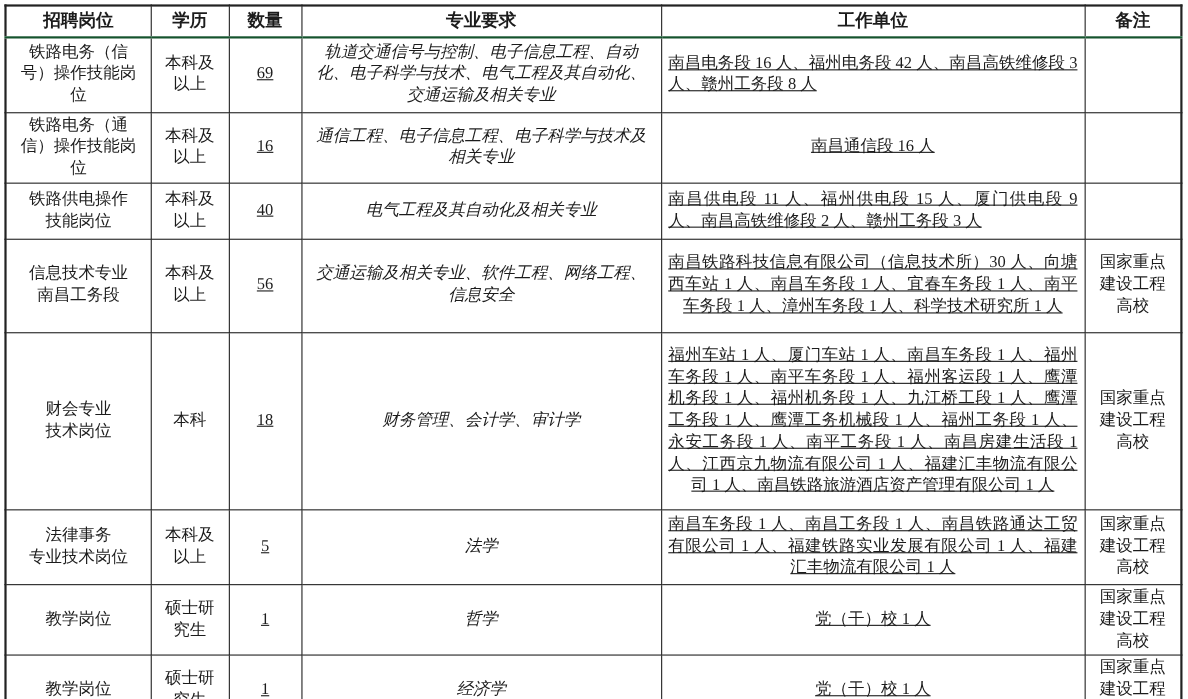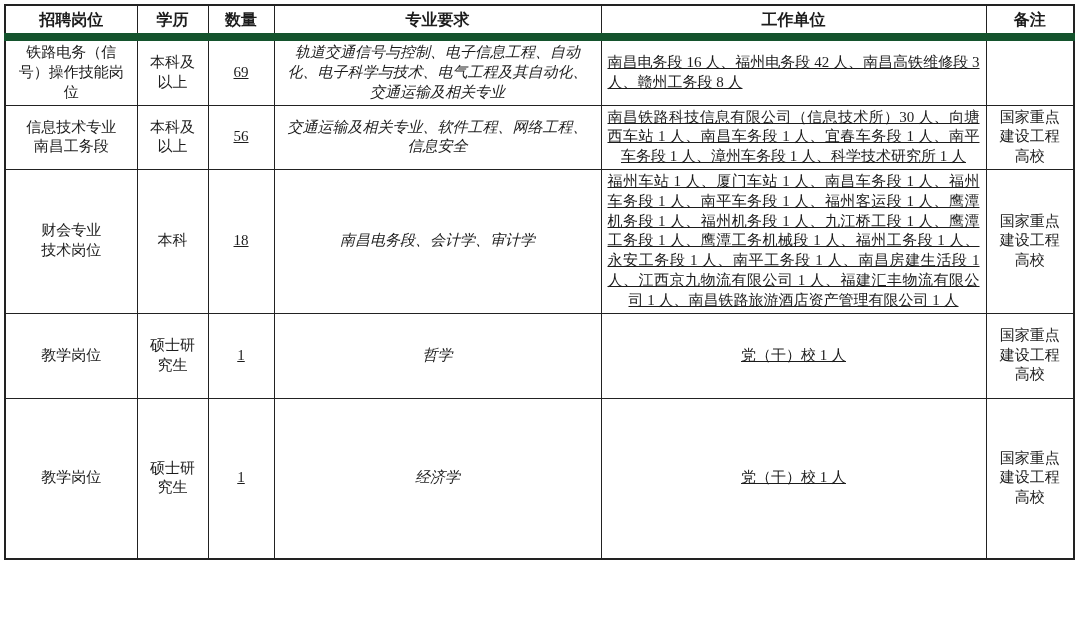--- a/index.html
+++ b/index.html
@@ -32,21 +32,21 @@
     text-align: center;
     vertical-align: middle;
     font-size: 15px;
     line-height: 1.32;
     padding: 2px 6px;
     overflow: hidden;
   }
   table.recruit thead th {
     font-size: 16px;
     font-weight: bold;
-    border-bottom: 8px solid #14532d;
+    border-bottom: 2px solid #14532d;
     padding: 3px 4px;
     margin-top: 34px;
   }
   thead tr { height: 27px; }
   tbody tr:nth-child(1) { height: 68px; }
   tbody tr:nth-child(2) { height: 52px; }
   tbody tr:nth-child(3) { height: 51px; }
   tbody tr:nth-child(4) { height: 85px; }
   tbody tr:nth-child(5) { height: 161px; }
   tbody tr:nth-child(6) { height: 68px; }
@@ -89,38 +89,69 @@
       <tr>
         <td class="c-pos">铁路电务（信号）操作技能岗位</td>
         <td class="c-edu">本科及
 以上</td>
         <td class="c-num">69</td>
         <td class="c-major">轨道交通信号与控制、电子信息工程、自动化、电子科学与技术、电气工程及其自动化、交通运输及相关专业</td>
         <td class="c-unit u-just">南昌电务段 16 人、福州电务段 42 人、南昌高铁维修段 3 人、赣州工务段 8 人</td>
         <td class="c-note"></td>
       </tr>
       <tr>
+        <td class="c-pos">铁路电务（通信）操作技能岗位</td>
+        <td class="c-edu">本科及
+以上</td>
+        <td class="c-num">16</td>
+        <td class="c-major">通信工程、电子信息工程、电子科学与技术及相关专业</td>
+        <td class="c-unit">南昌通信段 16 人</td>
+        <td class="c-note"></td>
+      </tr>
+      <tr>
+        <td class="c-pos">铁路供电操作
+技能岗位</td>
+        <td class="c-edu">本科及
+以上</td>
+        <td class="c-num">40</td>
+        <td class="c-major">电气工程及其自动化及相关专业</td>
+        <td class="c-unit u-just">南昌供电段 11 人、福州供电段 15 人、厦门供电段 9 人、南昌高铁维修段 2 人、赣州工务段 3 人</td>
+        <td class="c-note"></td>
+      </tr>
+      <tr>
         <td class="c-pos">信息技术专业
 南昌工务段</td>
         <td class="c-edu">本科及
 以上</td>
         <td class="c-num">56</td>
         <td class="c-major">交通运输及相关专业、软件工程、网络工程、信息安全</td>
         <td class="c-unit u-just-center">南昌铁路科技信息有限公司（信息技术所）30 人、向塘西车站 1 人、南昌车务段 1 人、宜春车务段 1 人、南平车务段 1 人、漳州车务段 1 人、科学技术研究所 1 人</td>
         <td class="c-note">国家重点
 建设工程
 高校</td>
       </tr>
       <tr>
         <td class="c-pos">财会专业
 技术岗位</td>
         <td class="c-edu">本科</td>
         <td class="c-num">18</td>
-        <td class="c-major">南昌电务段、会计学、审计学</td>
+        <td class="c-major">财务管理、会计学、审计学</td>
         <td class="c-unit u-just-center">福州车站 1 人、厦门车站 1 人、南昌车务段 1 人、福州车务段 1 人、南平车务段 1 人、福州客运段 1 人、鹰潭机务段 1 人、福州机务段 1 人、九江桥工段 1 人、鹰潭工务段 1 人、鹰潭工务机械段 1 人、福州工务段 1 人、永安工务段 1 人、南平工务段 1 人、南昌房建生活段 1 人、江西京九物流有限公司 1 人、福建汇丰物流有限公司 1 人、南昌铁路旅游酒店资产管理有限公司 1 人</td>
+        <td class="c-note">国家重点
+建设工程
+高校</td>
+      </tr>
+      <tr>
+        <td class="c-pos">法律事务
+专业技术岗位</td>
+        <td class="c-edu">本科及
+以上</td>
+        <td class="c-num">5</td>
+        <td class="c-major">法学</td>
+        <td class="c-unit u-just-center">南昌车务段 1 人、南昌工务段 1 人、南昌铁路通达工贸有限公司 1 人、福建铁路实业发展有限公司 1 人、福建汇丰物流有限公司 1 人</td>
         <td class="c-note">国家重点
 建设工程
 高校</td>
       </tr>
       <tr>
         <td class="c-pos">教学岗位</td>
         <td class="c-edu">硕士研
 究生</td>
         <td class="c-num">1</td>
         <td class="c-major">哲学</td>

